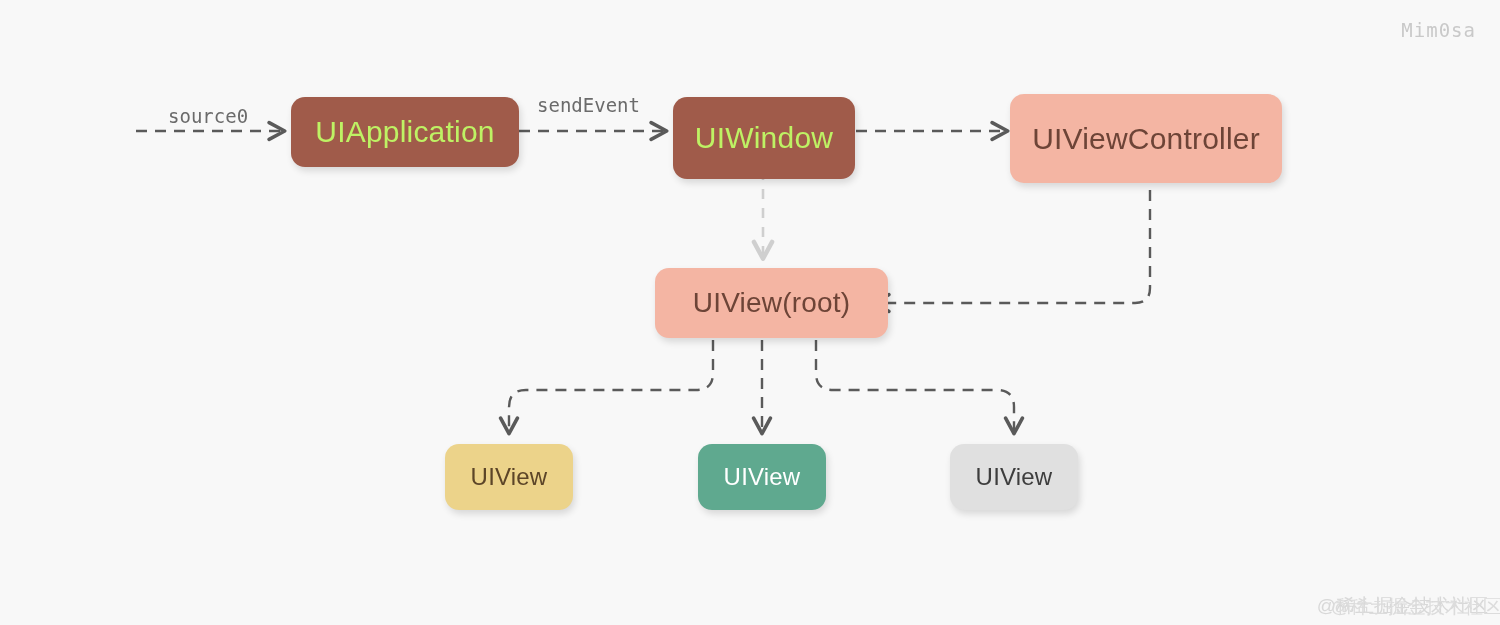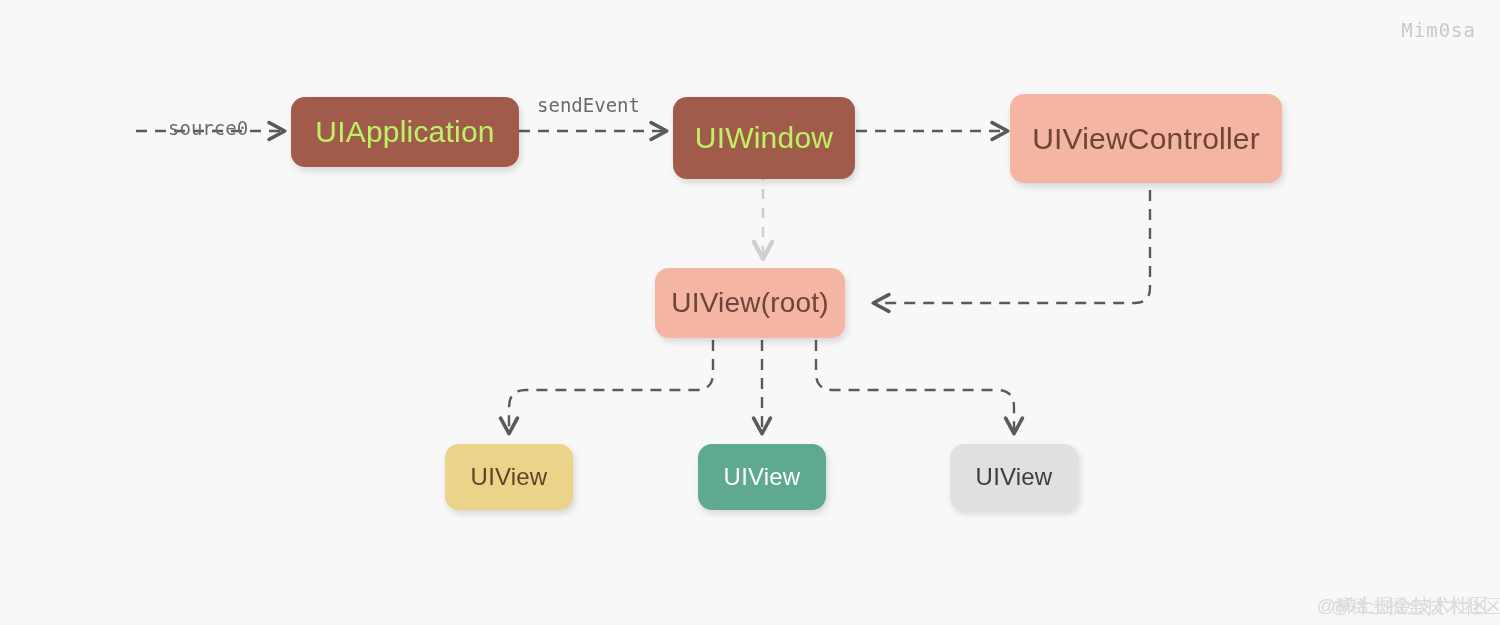--- a/index.html
+++ b/index.html
@@ -90,36 +90,36 @@
 
     <path d="M762,340 L762,433" fill="none" stroke="#5a5a5a" stroke-width="2.4" stroke-dasharray="11 8" marker-end="url(#ah)"></path>
 
     <path d="M816,340 L816,373 Q816,390 833,390 L997,390 Q1014,390 1014,407 L1014,433" fill="none" stroke="#5a5a5a" stroke-width="2.4" stroke-dasharray="11 8" marker-end="url(#ah)"></path>
 
     <path d="M509,527 L509,572" fill="none" stroke="url(#fadeDown)" stroke-width="2.4" stroke-dasharray="10 8"></path>
     <path d="M762,527 L762,572" fill="none" stroke="url(#fadeDown)" stroke-width="2.4" stroke-dasharray="10 8"></path>
     <path d="M1014,527 L1014,572" fill="none" stroke="url(#fadeDown)" stroke-width="2.4" stroke-dasharray="10 8"></path>
   </svg>
 
-  <div class="edge-label" style="left:168px;top:105px;margin-top:12px;">source0</div>
+  <div class="edge-label" style="left:168px;top:105px;">source0</div>
   <div class="edge-label" style="left:537px;top:94px;">sendEvent</div>
 
   <div class="node n-brown big" style="left:291px;top:97px;width:228px;height:70px;">
     <span>UIApplication</span>
   </div>
 
   <div class="node n-brown big" style="left:673px;top:97px;width:182px;height:82px;justify-content:center;">
     <span>UIWindow</span>
   </div>
 
   <div class="node n-salmon big" style="left:1010px;top:94px;width:272px;height:89px;">
     <span>UIViewController</span>
   </div>
 
-  <div class="node n-salmon mid" style="left:655px;top:268px;width:190px;height:70px;">
+  <div class="node n-salmon mid" style="left:655px;top:268px;width:233px;height:70px;">
     <span>UIView(root)</span>
   </div>
 
   <div class="node n-yellow small" style="left:445px;top:444px;width:128px;height:66px;">
     <span>UIView</span>
   </div>
 
   <div class="node n-green small" style="left:698px;top:444px;width:128px;height:66px;">
     <span>UIView</span>
   </div>

